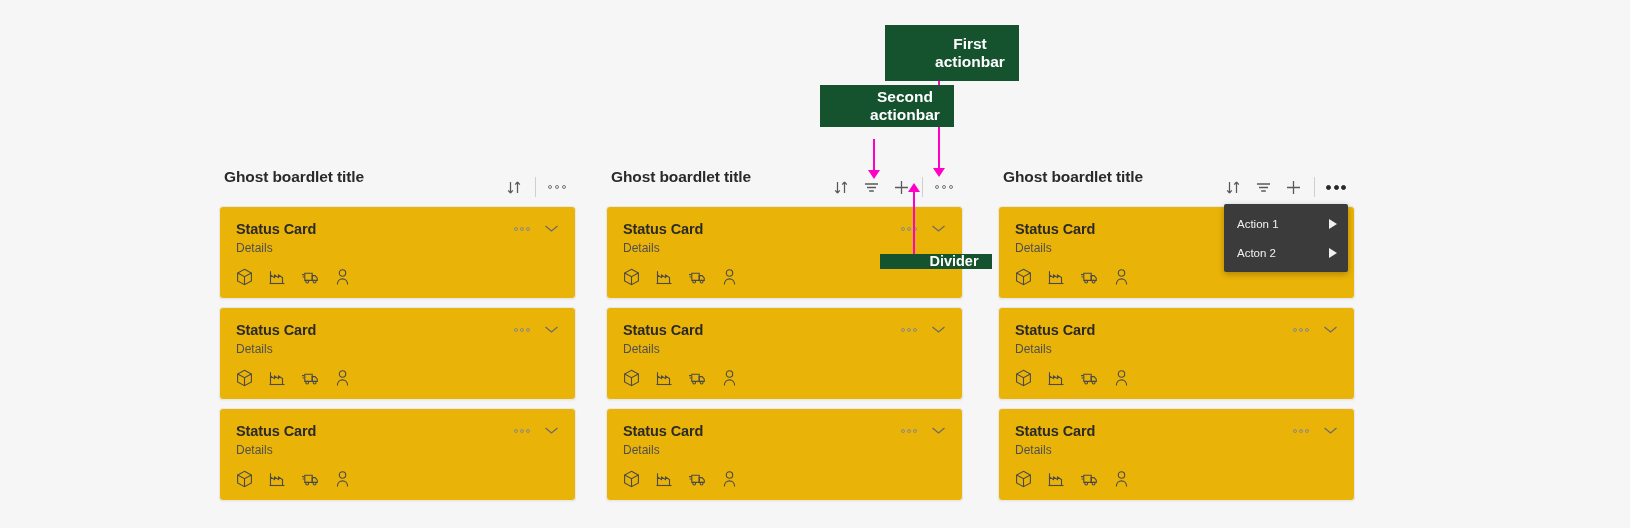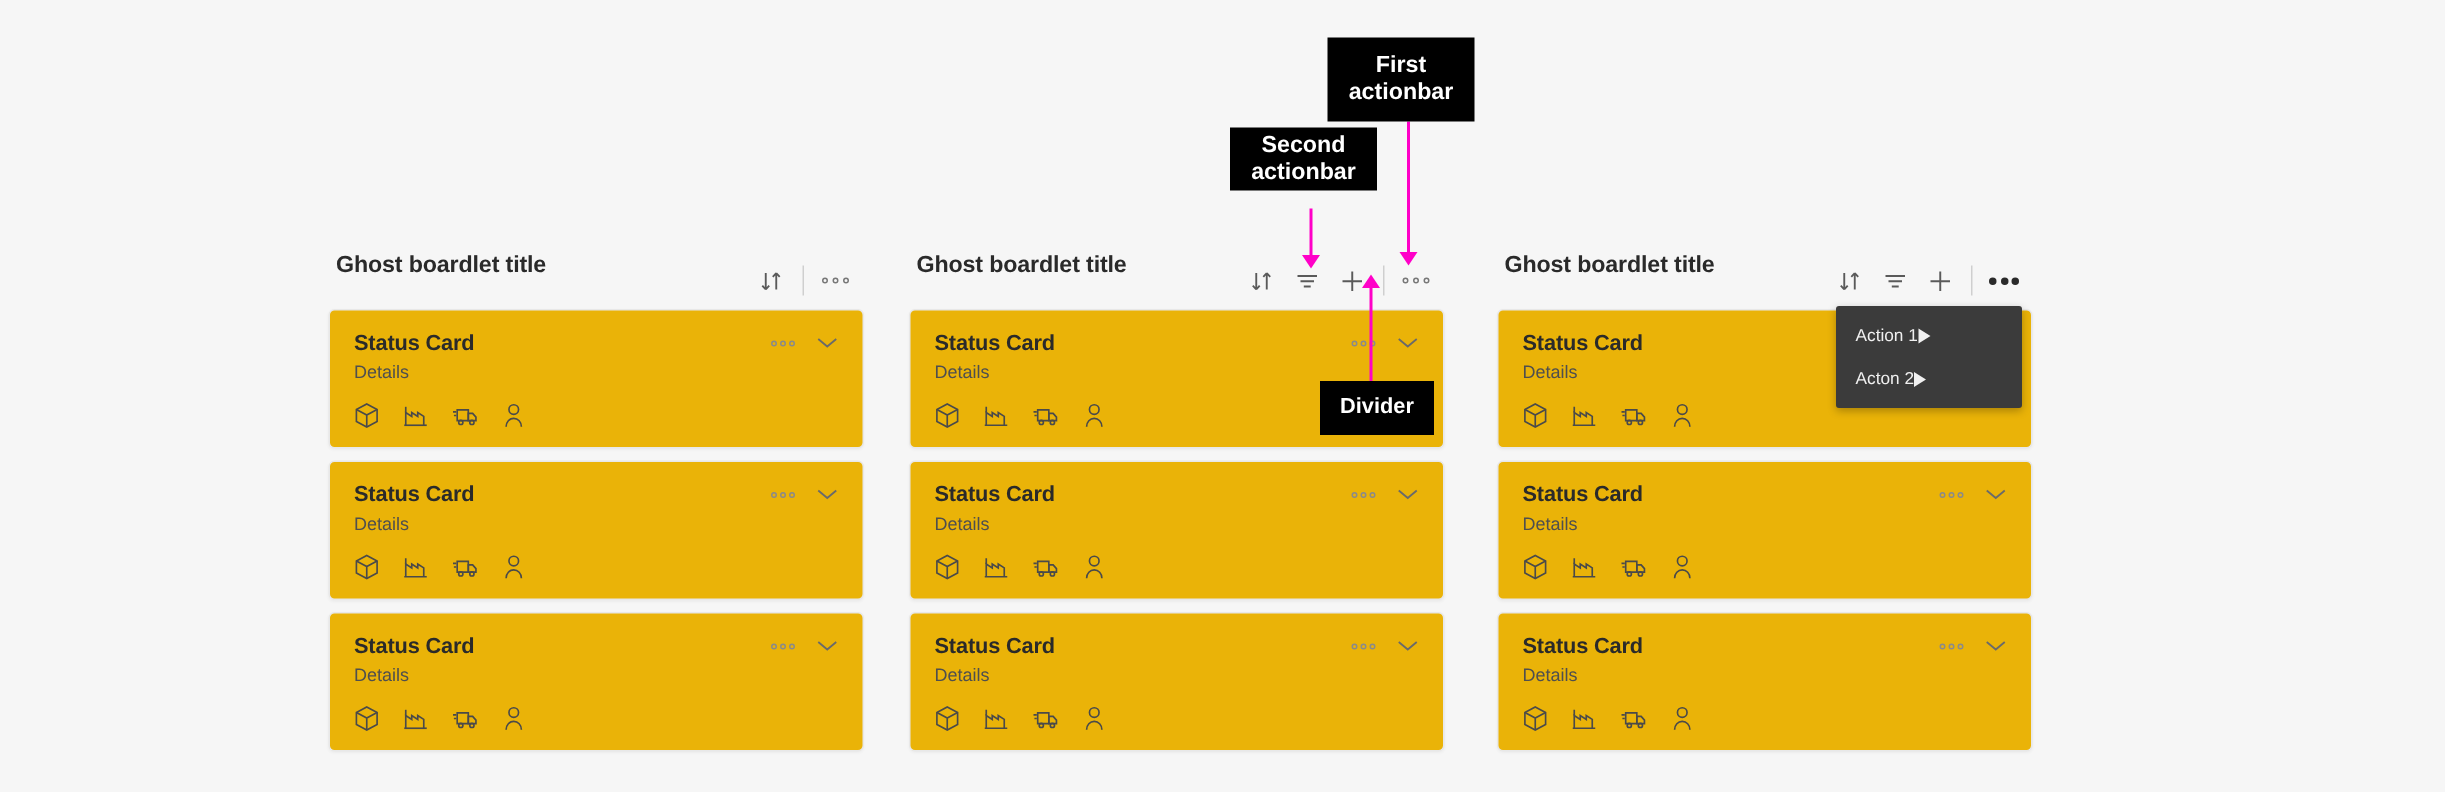--- a/index.html
+++ b/index.html
@@ -163,55 +163,57 @@
     background: #3b3b3b;
     border-radius: 2px;
     box-shadow: 0 2px 6px rgba(0,0,0,0.28);
     padding: 5px 0;
     z-index: 40;
   }
   .menu-item {
     height: 29px;
     display: flex;
     align-items: center;
+    justify-content: space-between;
     padding: 0 11px 0 13px;
     color: #f0f0f0;
     font-size: 11.5px;
     cursor: pointer;
   }
   .menu-item .tri {
     width: 0; height: 0;
     border-top: 5px solid transparent;
     border-bottom: 5px solid transparent;
     border-left: 8px solid #f0f0f0;
   }
 
   
   .anno {
     position: absolute;
-    background: #000000;
+    background: #14532d;
     color: #ffffff;
     font-weight: bold;
     text-align: center;
     display: flex;
     align-items: center;
     justify-content: center;
     z-index: 60;
     line-height: 1.18;
+    padding-left: 36px;
   }
   #anno-first {
     left: 885px; top: 25px; width: 98px; height: 56px;
     font-size: 15.5px;
   }
   #anno-second {
     left: 820px; top: 85px; width: 98px; height: 42px;
     font-size: 15.5px;
   }
   #anno-divider {
-    left: 880px; top: 254px; width: 76px; height: 36px;
+    left: 880px; top: 254px; width: 76px; height: 15px;
     font-size: 14.5px;
     text-align: center;
   }
   .arrow {
     position: absolute;
     background: #ff00c8;
     width: 2px;
     z-index: 59;
   }
   #arrow-first { left: 938px; top: 81px; height: 90px; }

